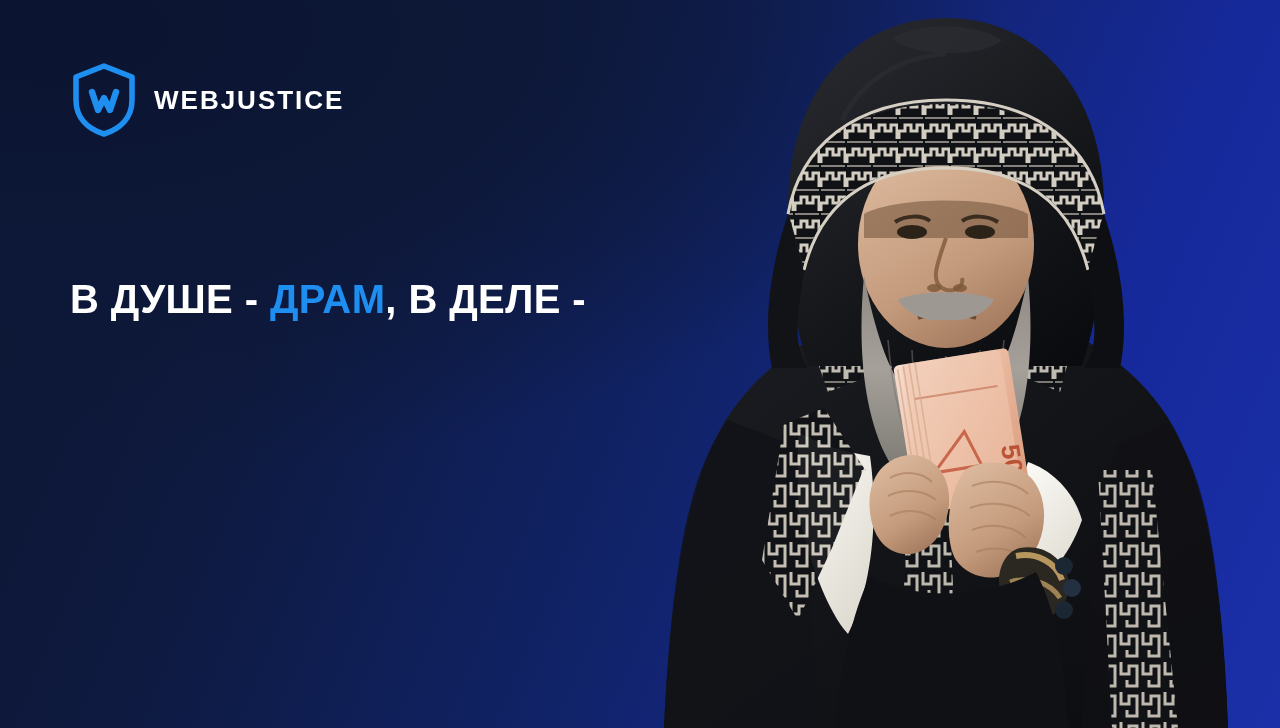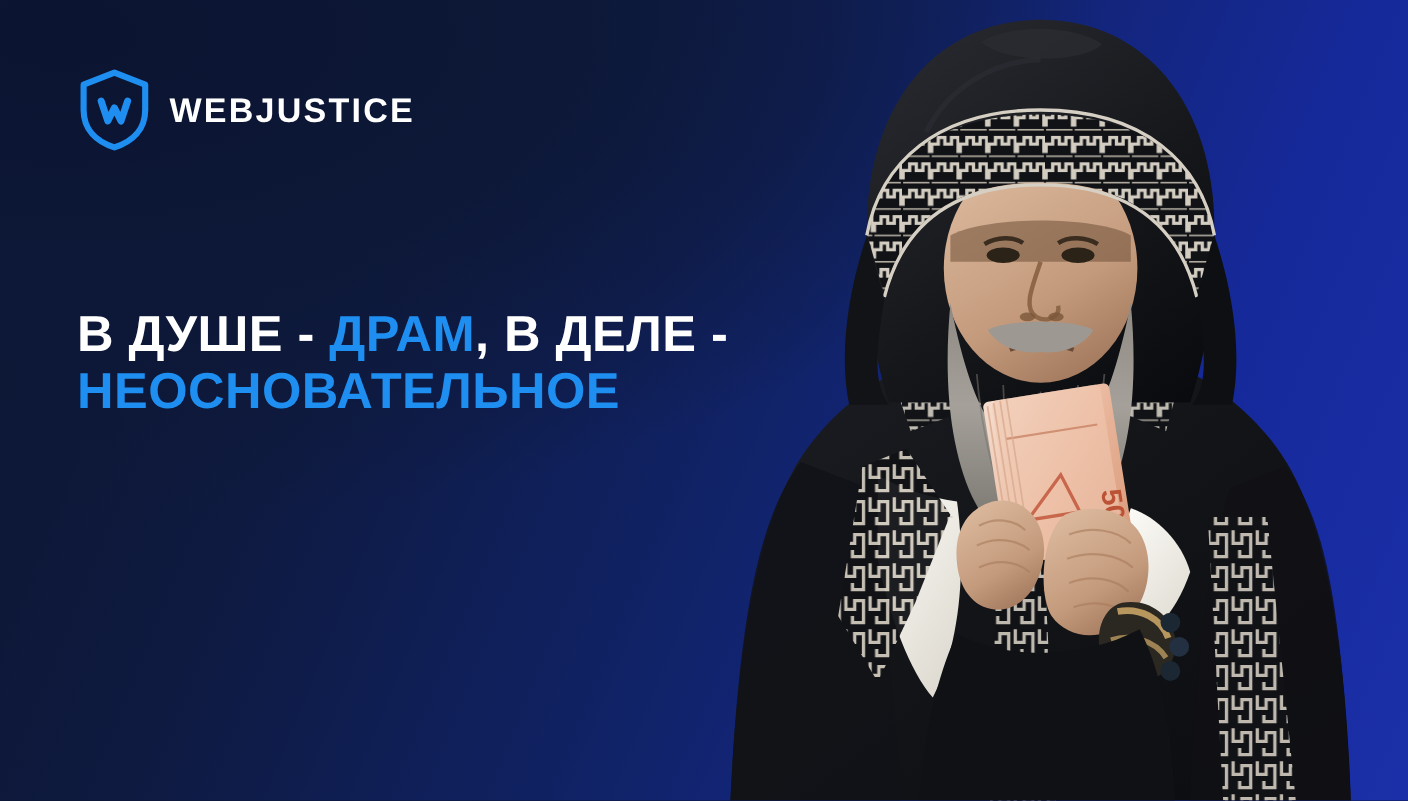--- a/index.html
+++ b/index.html
@@ -24,35 +24,35 @@
 
   
   #logo {
     position:absolute; left:70px; top:62px;
     display:flex; align-items:center; gap:16px;
     z-index:6;
   }
   #shield-icon { width:68px; height:76px; display:block; flex:0 0 auto; }
   #logo-word {
     color:#ffffff;
-    font-size:31px;
+    font-size:26px;
     font-weight:bold;
     letter-spacing:2.0px;
     line-height:1;
     white-space:nowrap;
   }
 
   
   #headline {
     position:absolute; left:70px; top:277px;
     z-index:6;
     width:740px;
   }
   .hl-line {
-    font-size:46px;
+    font-size:40px;
     font-weight:bold;
     line-height:1.135;
     letter-spacing:0.4px;
     white-space:nowrap;
   }
   .w { color:#ffffff; }
   .b { color:#1e8ef0; }
 
   
   #figure {
@@ -280,16 +280,15 @@
       <path d="M34 4 L62 15 L62 38 C62 56 50 67 34 72 C18 67 6 56 6 38 L6 15 Z" fill="none" stroke="#1e8ef0" stroke-width="5.6" stroke-linejoin="round"></path>
       <path d="M22 30 L28 48 L34 36 L40 48 L46 30" fill="none" stroke="#1e8ef0" stroke-width="6.4" stroke-linecap="round" stroke-linejoin="round"></path>
     </svg>
     <span id="logo-word">WEBJUSTICE</span>
   </div>
 
   <div id="headline">
     <div class="hl-line">
       <span class="w">В ДУШЕ - </span><span class="b">ДРАМ</span><span class="w">, В ДЕЛЕ -</span>
     </div>
-    <div class="hl-line b">НЕОСНОВАТЕЛЬНОЕ</div>
   </div>
 
 </div>
 
 </body></html>

